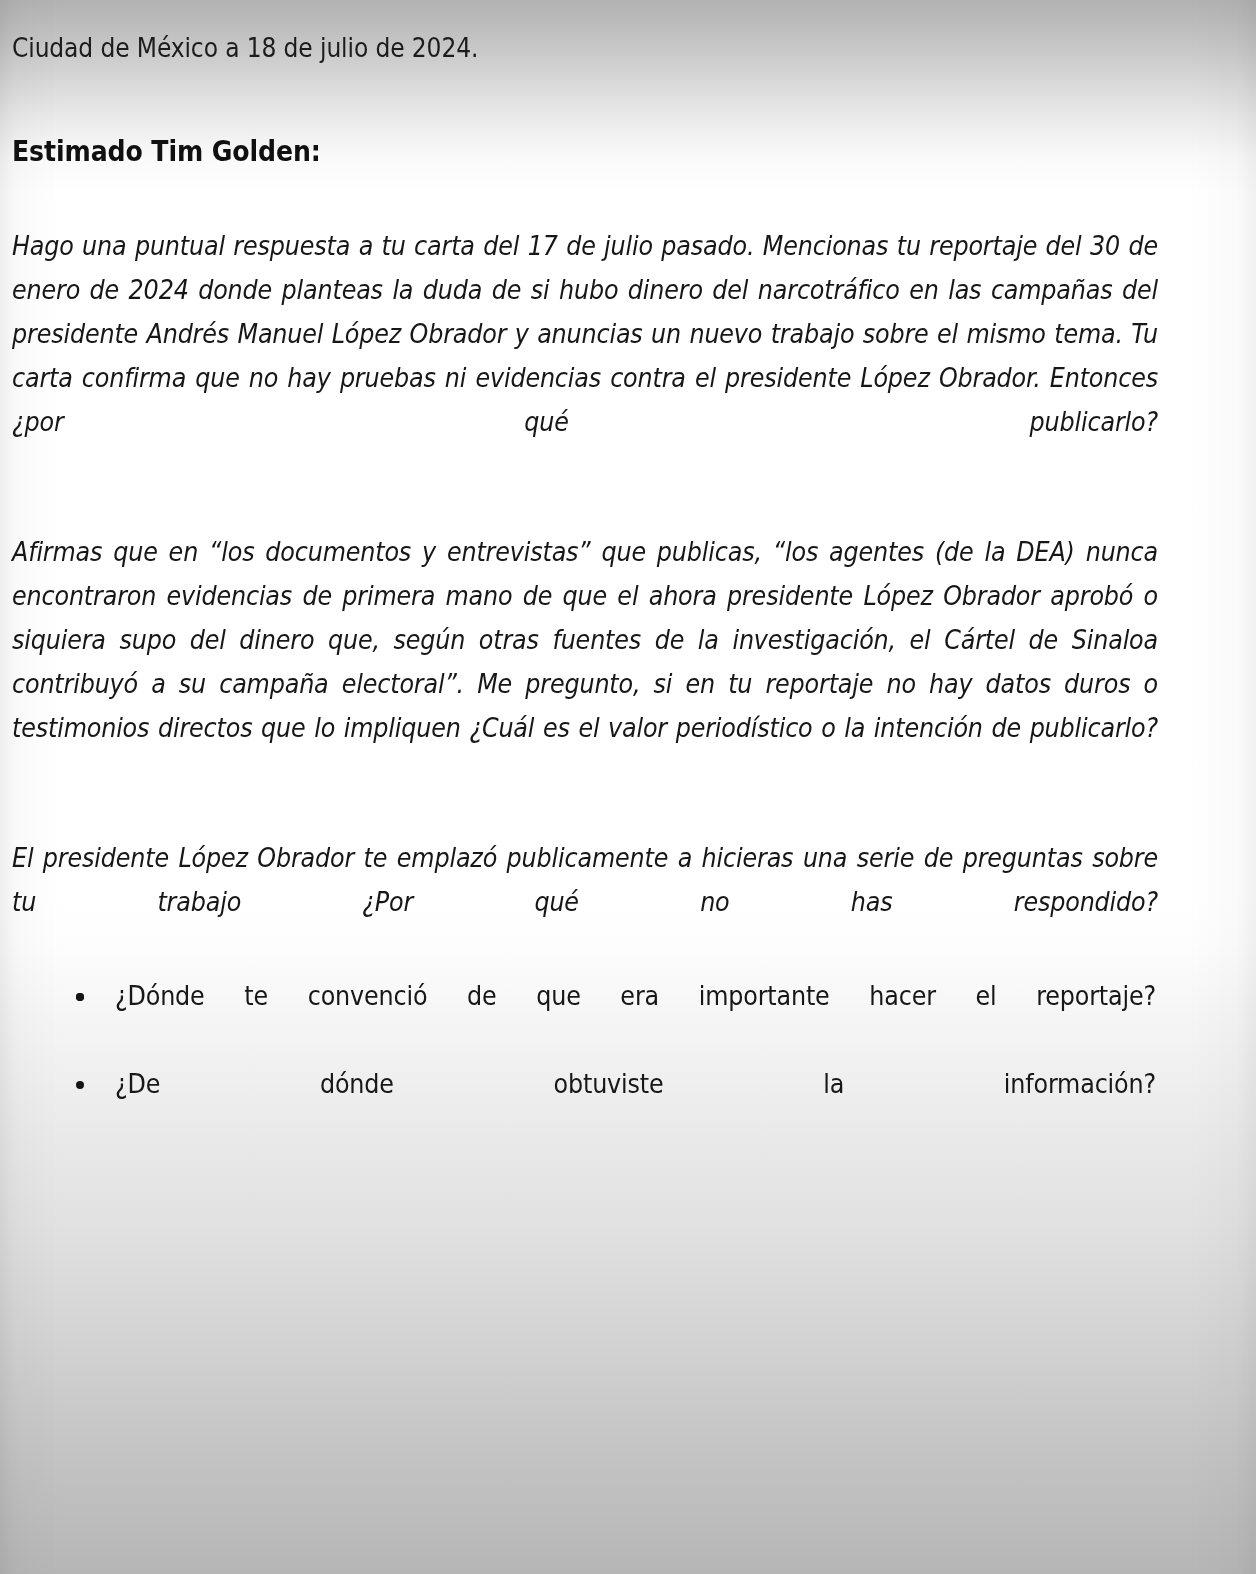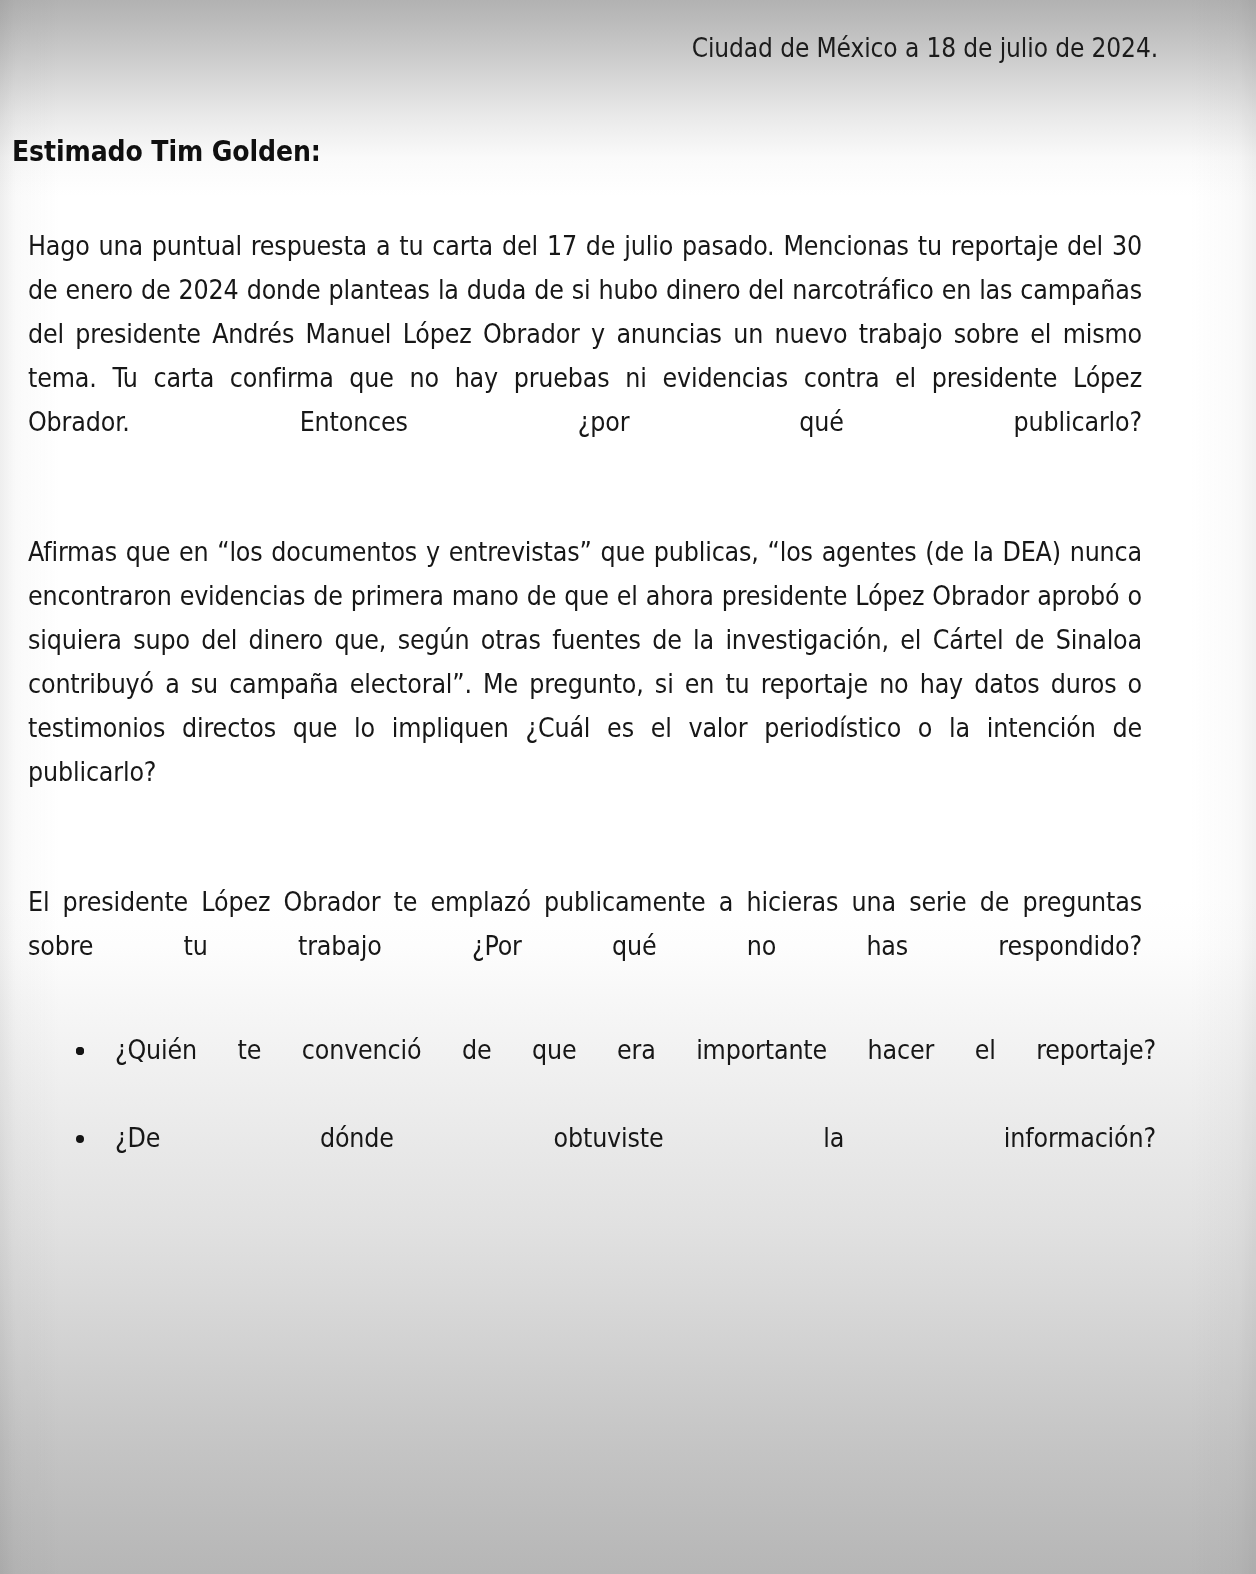--- a/index.html
+++ b/index.html
@@ -74,42 +74,43 @@
   .doc-text {
     color: #171717;
     font-size: 26.5px;
     line-height: 44px;
     letter-spacing: -0.15px;
     font-stretch: condensed;
     text-rendering: optimizeLegibility;
   }
 
   .date-line {
-    text-align: right;
+    text-align: left;
     padding-top: 30px;
     font-size: 26px;
     line-height: 36px;
     color: #1c1c1c;
     letter-spacing: -0.1px;
   }
 
   .salutation {
     font-weight: bold;
     font-size: 28px;
     line-height: 36px;
     margin-top: 68px;
     color: #101010;
     letter-spacing: -0.1px;
   }
 
   p.para {
-    margin: 16px;
+    margin: 0;
     text-align: justify;
     text-justify: inter-word;
     hyphens: none;
+    font-style: italic;
   }
 
   p.para.first { margin-top: 54px; }
   p.para.spaced { margin-top: 42px; }
 
   
   p.para::after {
     content: "";
     display: inline-block;
     width: 100%;
@@ -177,21 +178,21 @@
       <ul class="q-list">
 
 
         <li>
           <span class="bullet"></span>
         </li>
 
 
         <li>
           <span class="bullet"></span>
-          <span class="qtext">¿Quién te convenció de que era importante hacer el reportaje?</span>
+          <span class="qtext">¿Dónde te convenció de que era importante hacer el reportaje?</span>
         </li>
 
         <li>
           <span class="bullet"></span>
           <span class="qtext">¿De dónde obtuviste la información?</span>
         </li>
 
       </ul>
     </div>
 

